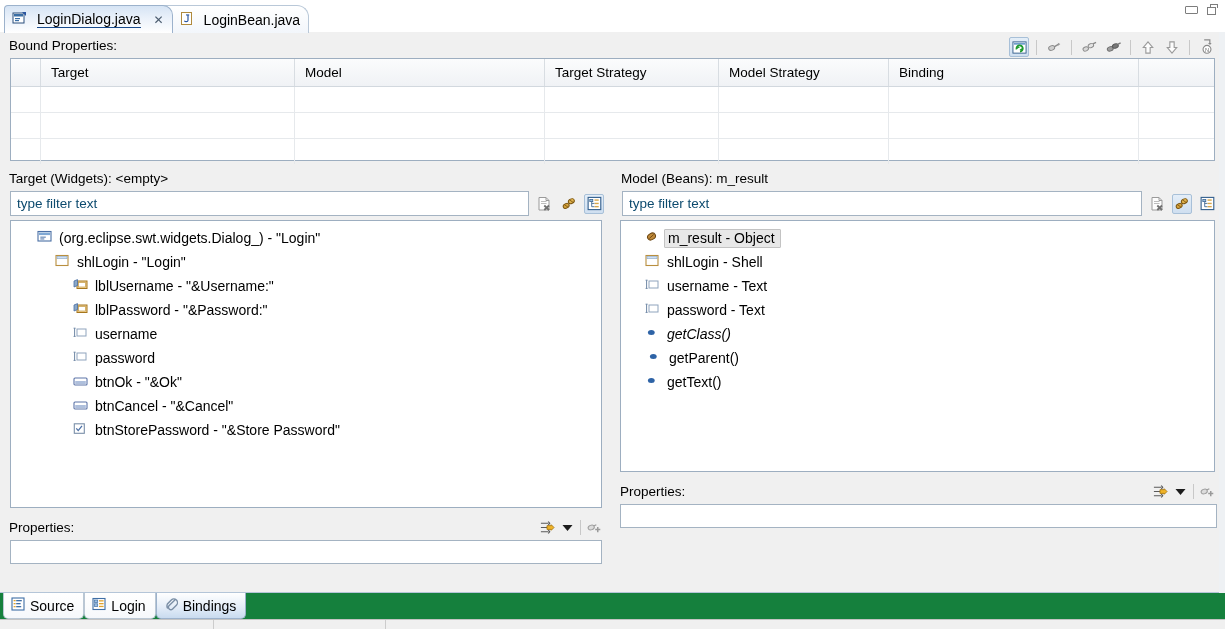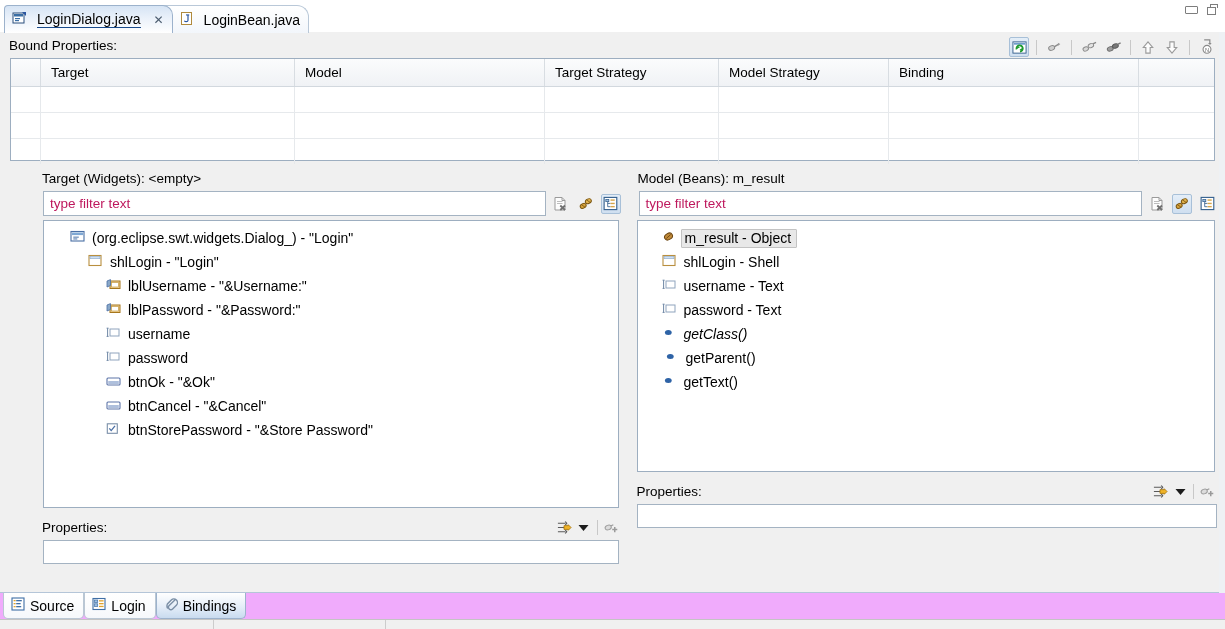--- a/index.html
+++ b/index.html
@@ -140,21 +140,21 @@
   
   .filterrow { display: flex; align-items: center; gap: 5px; padding: 0 8px 0 10px; }
   .filterbox {
     flex: 1;
     height: 25px;
     border: 1px solid #a4b3c2;
     background: #ffffff;
     display: flex; align-items: center;
     padding-left: 6px;
     font-size: 13.5px;
-    color: #be185d;
+    color: #0c4a6e;
     box-sizing: border-box;
   }
 
   
   .treepane {
     border: 1px solid #9daec0;
     background: #ffffff;
     box-sizing: border-box;
     overflow: hidden;
     padding-top: 5px;
@@ -183,21 +183,21 @@
     height: 24px;
     border: 1px solid #a4b3c2;
     background: #ffffff;
     box-sizing: border-box;
   }
 
   
   .bottombar {
     position: absolute; left: 0; right: 0; bottom: 0;
     height: 36px;
-    background: #f0abfc;
+    background: #15803d;
     border-top: 1px solid #b4c5d8;
   }
   .btabs { display: flex; align-items: flex-start; height: 27px; padding-left: 3px; }
   .btab {
     display: flex; align-items: center; gap: 5px;
     height: 26px;
     padding: 0 9px 0 7px;
     font-size: 14px;
     box-sizing: border-box;
     border: 1px solid #bac7d4;
@@ -362,21 +362,21 @@
           <div class="rc" style="width:170px;"></div>
           <div class="rc" style="width:250px;"></div>
           <div class="rc" style="flex:1;border-right:none;"></div>
         </div>
       </div>
     </div>
   </div>
 
   <div style="display:flex; margin-top:4px;">
 
-    <div style="width:612px;margin-left:33px;">
+    <div style="width:612px;">
       <div class="sec-label">Target (Widgets): &lt;empty&gt;</div>
 
       <div class="filterrow">
         <div class="filterbox" title="type filter text">type filter text</div>
         <span class="tbtn">
           <svg width="15" height="16" viewBox="0 0 15 16">
             <path d="M2 1.5 L9 1.5 L12 4.5 L12 14 L2 14 Z" fill="#fdfdfd" stroke="#9a9a9a" stroke-width="1"></path>
             <path d="M9 1.5 L9 4.5 L12 4.5" fill="none" stroke="#9a9a9a" stroke-width="1"></path>
             <path d="M4 5.5 L9.5 5.5 M4 7.5 L9.5 7.5" stroke="#bdbdbd" stroke-width="1"></path>
             <path d="M7.3 9.5 L12 14 M12 9.5 L7.3 14" stroke="#707070" stroke-width="1.8"></path>

